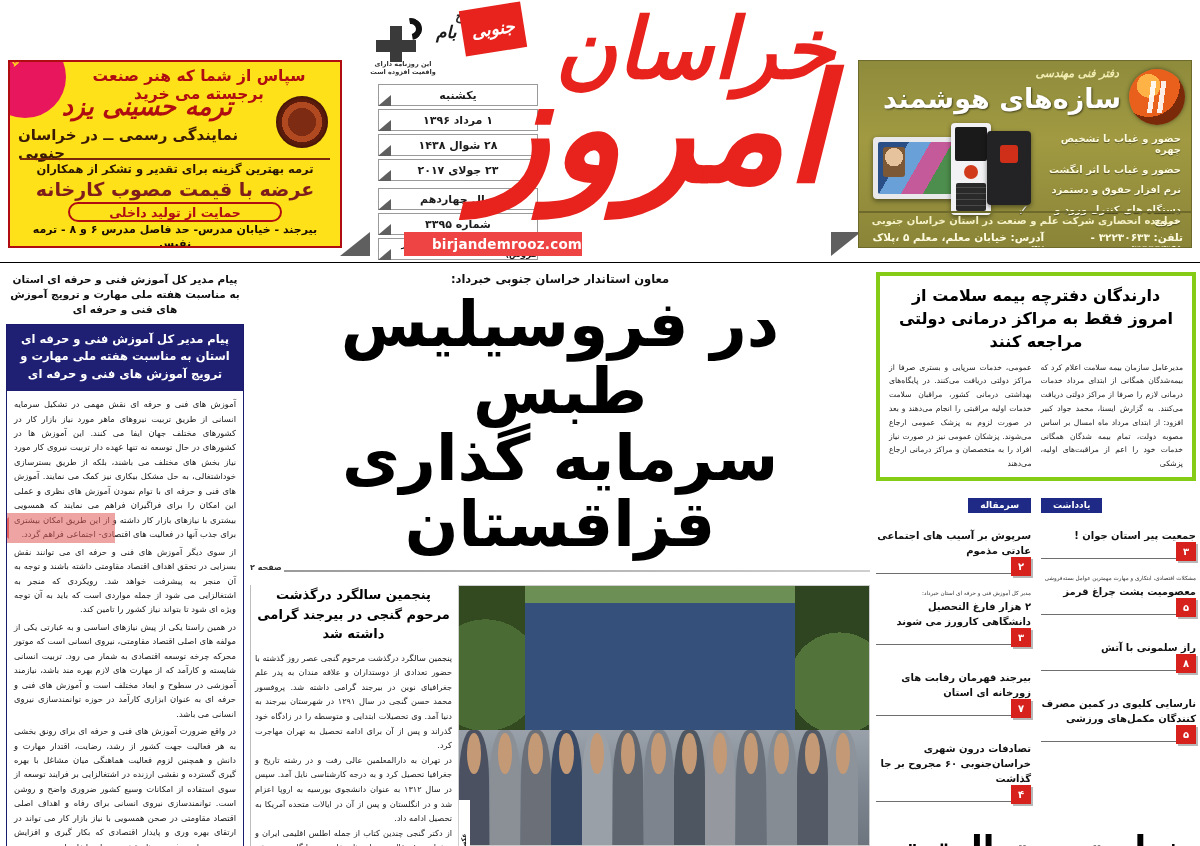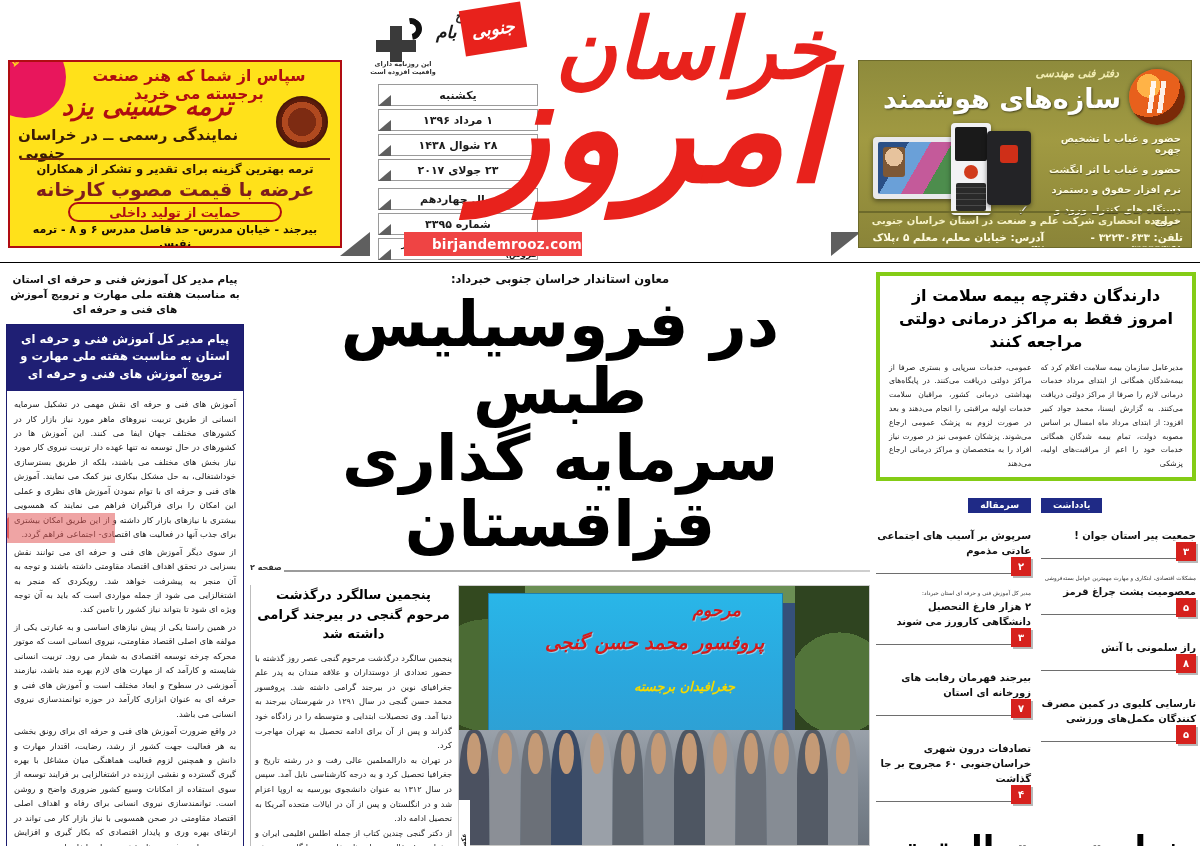--- a/index.html
+++ b/index.html
@@ -451,25 +451,20 @@
       <span class="pg">صفحه ۲</span>
       <span class="rl"></span>
     </div>
 
     <div class="cc-lower">
 
       <div class="cc-photo">
         <div class="photo-sky"></div>
         <div class="photo-trees-l"></div>
         <div class="photo-trees-r"></div>
-        <div class="photo-banner">
-          <div class="pb1">مرحوم</div>
-          <div class="pb2">پروفسور محمد حسن گنجی</div>
-          <div class="pb3">جغرافیدان برجسته</div>
-        </div>
         <div class="photo-crowd">
           <div class="p" style="left:0%;background:#4b5160"></div>
           <div class="p" style="left:7.5%;background:#8b8f96"></div>
           <div class="p" style="left:15%;background:#6b7078"></div>
           <div class="p" style="left:22.5%;background:#394a66"></div>
           <div class="p" style="left:30%;background:#9aa0a8"></div>
           <div class="p" style="left:37.5%;background:#5f666f"></div>
           <div class="p" style="left:45%;background:#7d848d"></div>
           <div class="p" style="left:52.5%;background:#4e5662"></div>
           <div class="p" style="left:60%;background:#95999f"></div>

